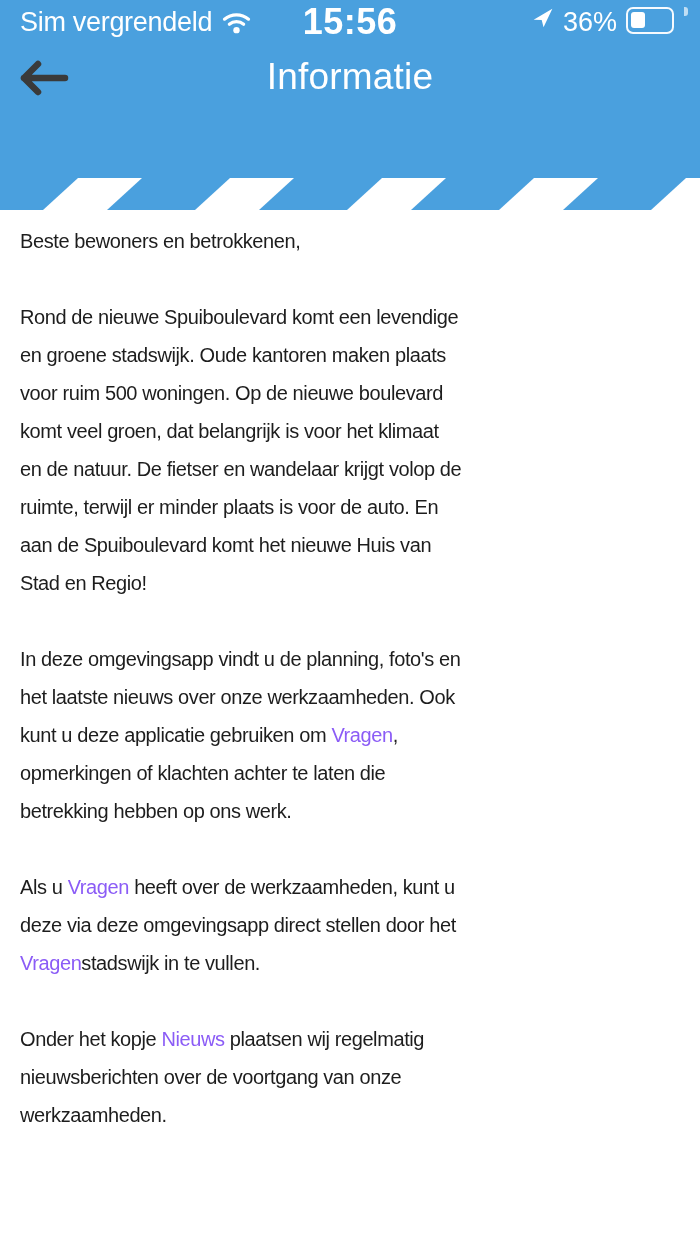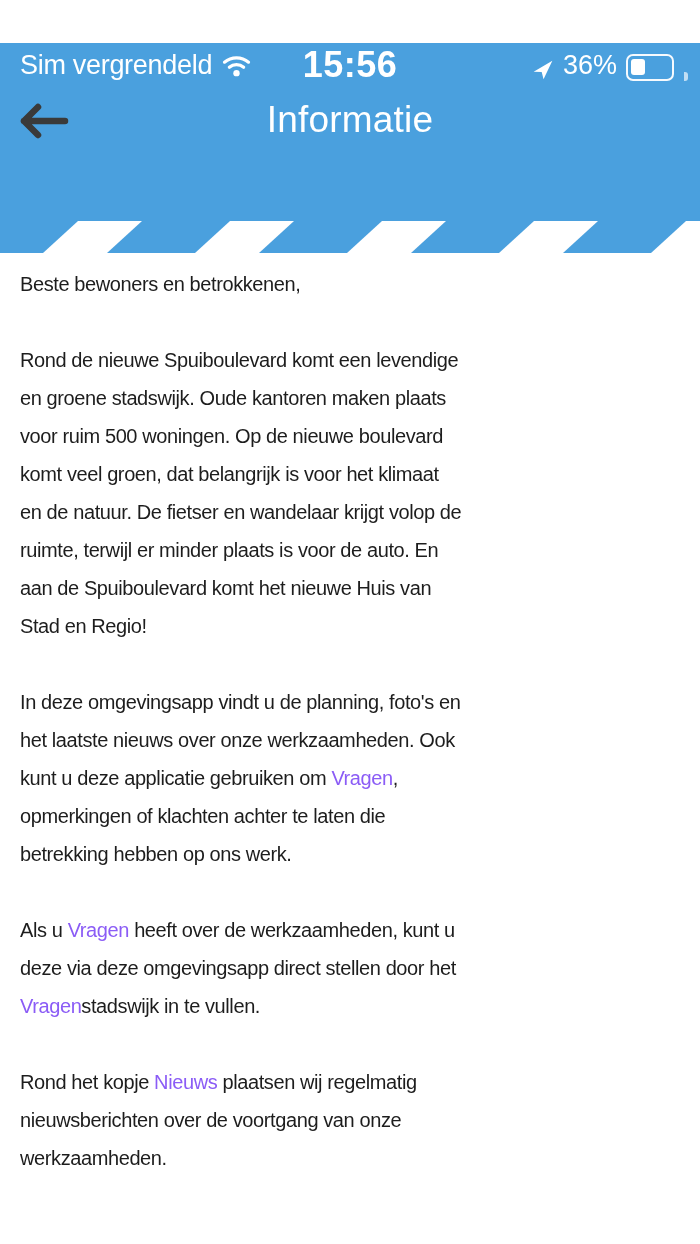--- a/index.html
+++ b/index.html
@@ -4,34 +4,34 @@
 <style>
   html,body{margin:0;padding:0;background:#fff;}
   .phone{
     position:relative;
     width:700px;height:1244px;
     background:#ffffff;
     overflow:hidden;
     font-family:"Liberation Sans",sans-serif;
   }
   
-  .header{position:relative;width:700px;height:210px;margin-top:43px;}
+  .header{position:relative;width:700px;height:210px;}
   .header-solid{position:absolute;top:0;left:0;width:700px;height:178px;background:#4aa0de;}
   .zigzag{position:absolute;top:178px;left:0;display:block;}
   
   .status-bar{
     position:absolute;top:0;left:0;width:700px;height:44px;
     display:flex;align-items:center;justify-content:space-between;
     color:#fff;
   }
   .sb-left{display:flex;align-items:center;gap:9px;padding-left:20px;}
   .sb-carrier{font-size:27px;font-weight:500;letter-spacing:-0.3px;}
   .sb-center{position:absolute;left:0;right:0;text-align:center;pointer-events:none;}
   .sb-time{font-size:36px;font-weight:700;letter-spacing:0.5px;}
-  .sb-right{display:flex;align-items:flex-end;gap:9px;padding-right:12px;}
+  .sb-right{display:flex;align-items:flex-start;gap:9px;padding-right:12px;}
   .sb-percent{font-size:27px;font-weight:500;}
   .battery{
     position:relative;width:44px;height:23px;
     border:2.5px solid rgba(255,255,255,0.95);border-radius:7px;
     display:flex;align-items:center;
   }
   .battery-fill{margin-left:2.5px;width:14px;height:16px;background:#fff;border-radius:3px;}
   .battery-nub{width:4px;height:9px;background:rgba(255,255,255,0.65);border-radius:0 3px 3px 0;margin-left:1px;}
   
   .nav-bar{position:absolute;top:42px;left:0;width:700px;height:70px;}
@@ -122,18 +122,18 @@
     <p><span>In deze omgevingsapp vindt u de planning, foto's en
 het laatste nieuws over onze werkzaamheden. Ook
 kunt u deze applicatie gebruiken om </span><a>Vragen</a><span>,
 opmerkingen of klachten achter te laten die
 betrekking hebben op ons werk.</span></p>
 
     <p><span>Als u </span><a>Vragen</a><span> heeft over de werkzaamheden, kunt u
 deze via deze omgevingsapp direct stellen door het
 </span><a>Vragen</a><span>stadswijk in te vullen.</span></p>
 
-    <p><span>Rond het kopje </span><a>Nieuws</a><span> plaatsen wij regelmatig
+    <p><span>Onder het kopje </span><a>Nieuws</a><span> plaatsen wij regelmatig
 nieuwsberichten over de voortgang van onze
 werkzaamheden.</span></p>
   </main>
 
 </div>
 
 </body></html>

